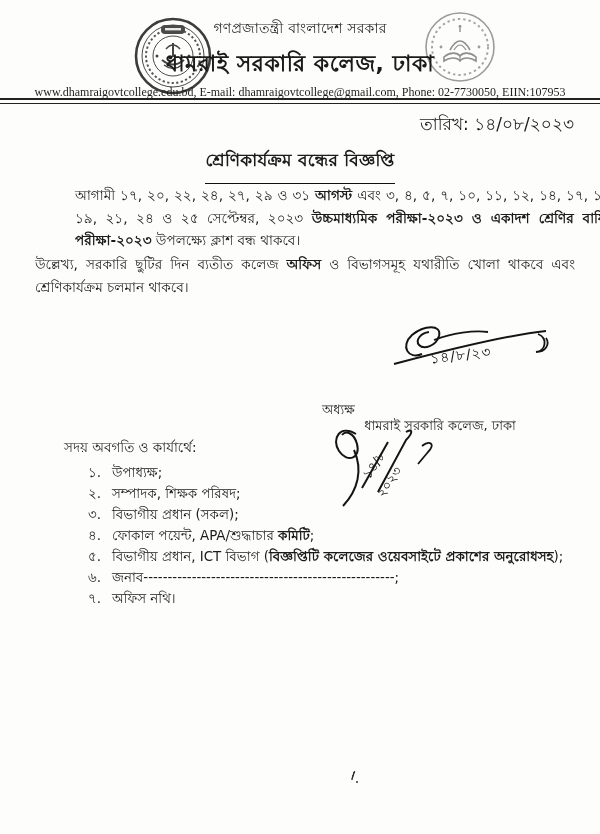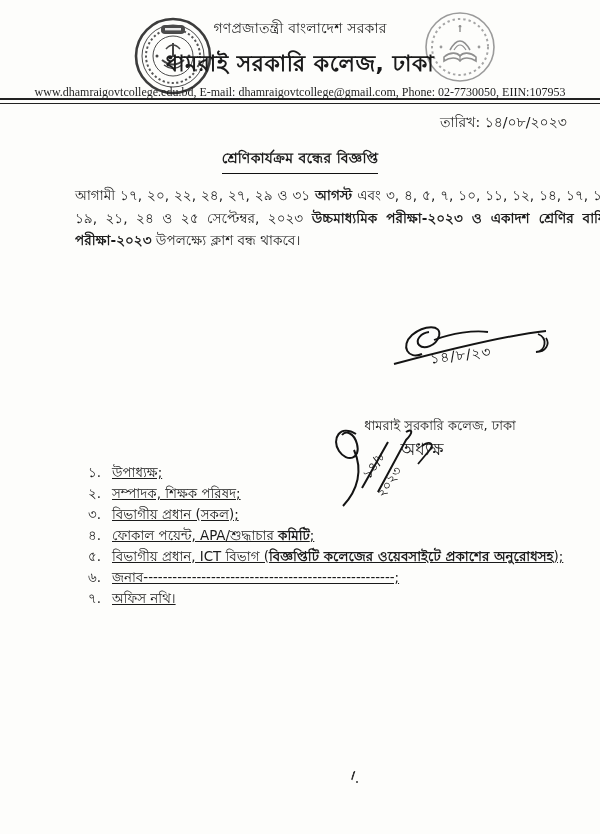--- a/index.html
+++ b/index.html
@@ -17,49 +17,49 @@
     position:absolute;top:85px;left:0;right:0;text-align:center;
     font-family:"Liberation Serif",serif;font-size:12px;color:#1f1f1f;
   }
   .seal{position:absolute;}
   .seal-left{top:16px;left:133px;width:80px;height:80px;}
   .seal-right{top:10px;left:423px;width:74px;height:74px;}
   .rule-wrap{position:absolute;top:98px;left:0;width:600px;}
   .rule-thick{border-top:2.5px solid #222;}
   .rule-thin{border-top:1.2px solid #222;margin-top:2.5px;}
   
-  .date-line{position:absolute;top:111px;left:440px;font-size:14px;text-align:center;}
+  .date-line{position:absolute;top:111px;left:420px;font-size:17px;text-align:center;}
   .doc-title{position:absolute;top:147px;left:0;right:0;text-align:center;}
   .doc-title span{
-    display:inline-block;font-size:14px;font-weight:bold;
-    border-bottom:1.6px solid #111;padding-bottom:2px;letter-spacing:.3px;
+    display:inline-block;font-size:17px;font-weight:bold;
+    border-bottom:1.6px solid #111;padding-bottom:8px;letter-spacing:.3px;
   }
   
   .para{position:absolute;left:35px;width:540px;font-size:13.6px;line-height:22.5px;text-align:justify;}
   .para1{top:184px;margin-left:40px;}
   .para2{top:253px;}
   .b{font-weight:bold;}
   
   .sig1{position:absolute;top:318px;left:388px;width:165px;height:64px;}
   .sig1-date{
     position:absolute;top:344px;left:430px;font-size:14px;
     transform:rotate(-7deg);color:#141414;letter-spacing:1px;
   }
   .sig-name{position:absolute;top:379px;left:322px;width:232px;text-align:center;font-size:14px;font-weight:bold;}
-  .sig-desig{position:absolute;top:400px;left:322px;width:200px;text-align:center;font-size:17px;margin-top:36px;}
+  .sig-desig{position:absolute;top:400px;left:322px;width:200px;font-size:13px;}
   .sig-inst{position:absolutetop:0;position:absolute;top:416px;left:330px;width:220px;text-align:center;font-size:13px;}
   .sig2{position:absolute;top:420px;left:326px;width:132px;height:92px;}
   .sig2-d1{position:absolute;top:455px;left:360px;font-size:13px;transform:rotate(-55deg);color:#141414;}
   .sig2-d2{position:absolute;top:472px;left:373px;font-size:13px;transform:rotate(-55deg);color:#141414;}
   
   .cc-heading{position:absolute;top:437px;left:64px;font-size:13.5px;}
   .cc-list{position:absolute;top:465px;left:88px;width:480px;font-size:13.4px;}
   .cc-row{display:flex;margin-bottom:5.5px;line-height:15.5px;}
   .cc-num{width:24px;flex:0 0 24px;}
-  .cc-text{flex:1;text-decoration:underline;}
+  .cc-text{flex:1;}
   
   .pen-mark{
     position:absolute;top:771px;left:352px;width:3px;height:10px;
     border-left:2px solid #333;transform:rotate(18deg);border-radius:2px;
   }
   .pen-dot{position:absolute;top:781px;left:356px;width:2px;height:2px;background:#333;border-radius:50%;}
 </style>
 </head>
 <body>
 
@@ -105,20 +105,21 @@
   </div>
 
   <div class="date-line">তারিখ: ১৪/০৮/২০২৩</div>
 
   <div class="doc-title">
     <span>শ্রেণিকার্যক্রম বন্ধের বিজ্ঞপ্তি</span>
   </div>
 
   <div class="para para1"><span>আগামী ১৭, ২০, ২২, ২৪, ২৭, ২৯ ও ৩১ </span><span class="b">আগস্ট</span><span> এবং ৩, ৪, ৫, ৭, ১০, ১১, ১২, ১৪, ১৭, ১৮, ১৯, ২১, ২৪ ও ২৫ সেপ্টেম্বর, ২০২৩ </span><span class="b">উচ্চমাধ্যমিক পরীক্ষা-২০২৩ ও একাদশ শ্রেণির বার্ষিক পরীক্ষা-২০২৩</span><span> উপলক্ষ্যে ক্লাশ বন্ধ থাকবে।</span></div>
 
+  <div class="para para2"><span>উল্লেখ্য, সরকারি ছুটির দিন ব্যতীত কলেজ </span><span class="b">অফিস</span><span> ও বিভাগসমূহ যথারীতি খোলা থাকবে এবং শ্রেণিকার্যক্রম চলমান থাকবে।</span></div>
 
   <svg class="sig1" viewBox="0 0 165 64">
     <path d="M34,36 C20,42 12,28 24,17 C36,7 54,6 51,18 C48,28 36,32 31,27 C27,22 33,15 41,14" fill="none" stroke="#141414" stroke-width="2"></path>
     <path d="M6,46 C40,37 118,17 158,13" fill="none" stroke="#141414" stroke-width="2"></path>
     <path d="M46,22 C64,15 86,12 100,14" fill="none" stroke="#141414" stroke-width="1.8"></path>
     <path d="M150,16 C160,20 158,33 148,34 C158,34 162,26 158,20" fill="none" stroke="#141414" stroke-width="1.8"></path>
   </svg>
   <div class="sig1-date">১৪/৮/২৩</div>
 
   <div class="sig-desig">অধ্যক্ষ</div>
@@ -127,20 +128,21 @@
   <svg class="sig2" viewBox="0 0 132 92">
     <path d="M30,14 C14,4 5,19 13,31 C21,43 35,39 31,24 C28,13 20,10 16,15" fill="none" stroke="#141414" stroke-width="2"></path>
     <path d="M28,30 C37,50 32,70 17,86" fill="none" stroke="#141414" stroke-width="2"></path>
     <path d="M62,22 L36,68" fill="none" stroke="#141414" stroke-width="2"></path>
     <path d="M80,12 C86,8 88,12 80,20 L52,72" fill="none" stroke="#141414" stroke-width="2"></path>
     <path d="M96,26 C104,20 110,24 102,32 L92,44" fill="none" stroke="#141414" stroke-width="1.8"></path>
   </svg>
   <div class="sig2-d1">১৪/৮</div>
   <div class="sig2-d2">২০২৩</div>
 
+  <div class="cc-heading">সদয় অবগতি ও কার্যার্থে:</div>
 
   <div class="cc-list">
     <div class="cc-row">
       <span class="cc-num">১.</span>
       <span class="cc-text"><span>উপাধ্যক্ষ;</span><span class="b"></span><span></span></span>
     </div>
     <div class="cc-row">
       <span class="cc-num">২.</span>
       <span class="cc-text"><span>সম্পাদক, শিক্ষক পরিষদ;</span><span class="b"></span><span></span></span>
     </div>

